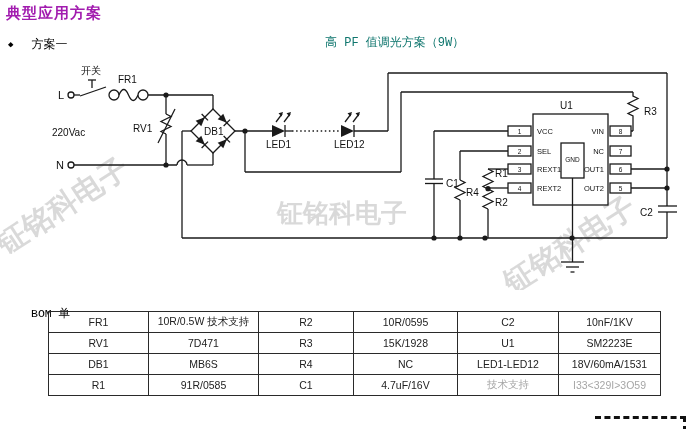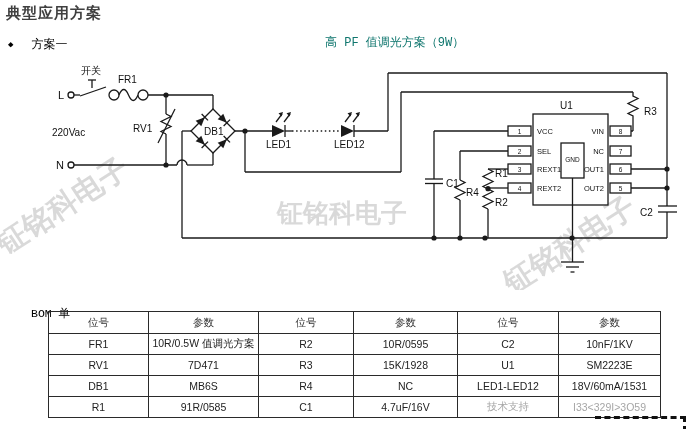--- a/index.html
+++ b/index.html
@@ -3,21 +3,21 @@
 <meta charset="utf-8">
 <style>
   html,body{margin:0;padding:0;background:#fff;}
   #page{
     position:relative;width:686px;height:429px;background:#fff;overflow:hidden;
     font-family:"Liberation Sans",sans-serif;color:#111;
   }
   .serif{font-family:Liberation Mono, monospace;}
   #main-heading{
     position:absolute;left:6px;top:4px;font-size:15px;font-weight:bold;
-    letter-spacing:1px;color:#404040;
+    letter-spacing:1px;color:#a21caf;
   }
   #bullet-row{position:absolute;left:8px;top:36px;font-size:12px;color:#000;}
   #bullet-row .diamond{font-size:9px;vertical-align:1px;margin-right:18px;}
   #scheme-title{position:absolute;left:325px;top:34px;font-size:12px;color:#0f766e;}
   #schematic{position:absolute;left:0;top:55px;}
   svg text{fill:#111;}
   .lbl{font-size:10px;font-family:"Liberation Sans",sans-serif;}
   .lbl-big{font-size:11px;font-family:"Liberation Sans",sans-serif;}
   .pin-name{font-size:7.5px;font-family:"Liberation Sans",sans-serif;}
   .pin-num{font-size:6.5px;font-family:"Liberation Sans",sans-serif;}
@@ -258,31 +258,23 @@
   <table id="bom-table">
     <colgroup>
       <col style="width:100px">
         <col style="width:110px">
         <col style="width:95px">
       <col style="width:104px">
         <col style="width:101px">
         <col style="width:102px">
     </colgroup>
     <tbody>
-        <tr class="hdr serif">
-      <td>位号</td>
-      <td>参数</td>
-      <td>位号</td>
-      <td>参数</td>
-      <td>位号</td>
-      <td>参数</td>
-    </tr>
     <tr>
       <td>FR1</td>
-      <td>10R/0.5W 值调光方案</td>
+      <td>10R/0.5W 技术支持</td>
       <td>R2</td>
       <td>10R/0595</td>
       <td>C2</td>
       <td>10nF/1KV</td>
     </tr>
     <tr>
       <td>RV1</td>
       <td>7D471</td>
       <td>R3</td>
       <td>15K/1928</td>

